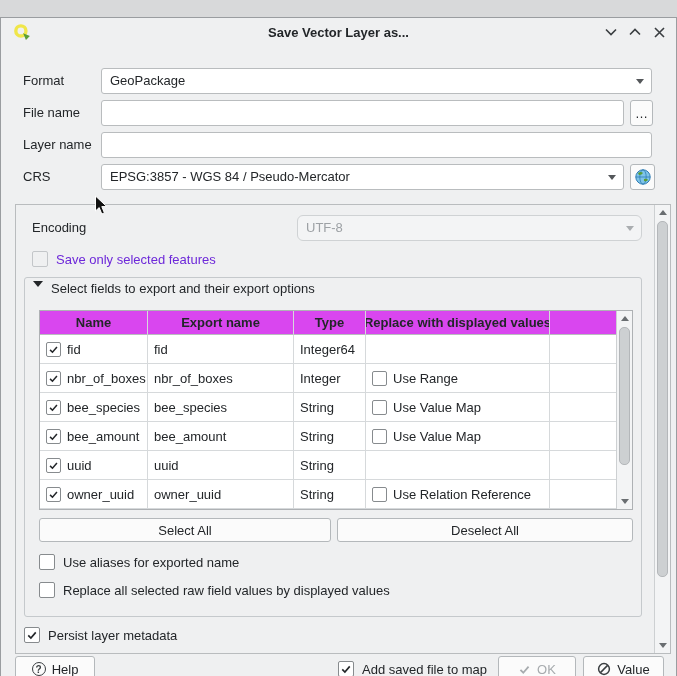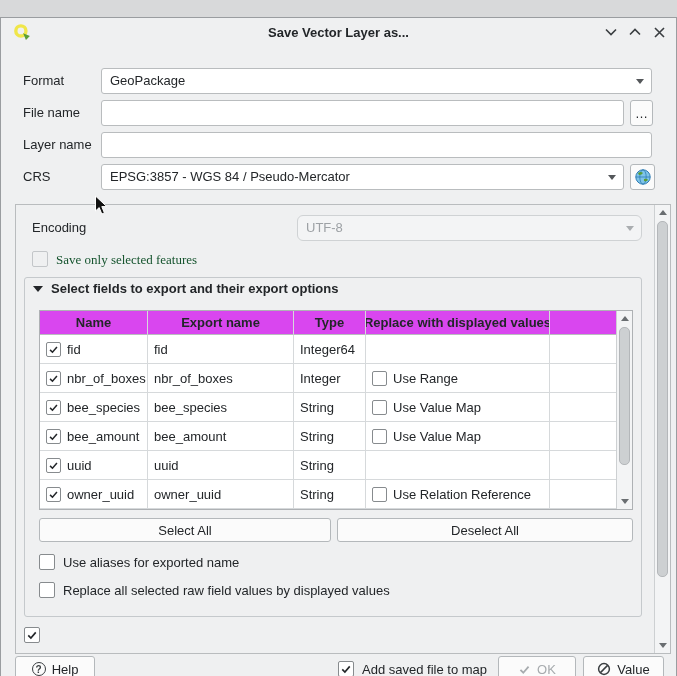--- a/index.html
+++ b/index.html
@@ -25,33 +25,33 @@
   .tinput { position:absolute; height:26px; background:#fff; border:1px solid #b9bcbe; border-radius:3px;
             padding:0 8px; font:inherit; color:#232629; }
   .btn { position:absolute; background:#fbfbfb; border:1px solid #b4b8bb; border-radius:3px;
          display:flex; align-items:center; justify-content:center; gap:6px; font:inherit; color:#232629; }
   .btn.disabled { color:#a7abae; }
 
   .cb { position:absolute; width:16px; height:16px; background:#fff; border:1px solid #878b8e; border-radius:2px;
         display:flex; align-items:center; justify-content:center; }
   .cb.disabled { background:#eff0f1; border-color:#c3c6c9; }
   .cblabel { position:absolute; line-height:16px; }
-  .cblabel.disabled { color:#14532d;font-family:Liberation Serif, serif; }
+  .cblabel.disabled { color:#6d28d9; }
 
   .scrollarea { position:absolute; left:14px; top:186px; width:656px; height:450px;
                 border:1px solid #b9bcbe; background:#eff0f1; }
 
   .sbv { position:absolute; width:16px; background:#f3f4f5; border-left:1px solid #cdd0d2; }
   .sbtn { position:absolute; left:0; width:15px; height:15px; display:flex; align-items:center; justify-content:center; }
   .tri-up { width:0;height:0;border-left:4px solid transparent;border-right:4px solid transparent;border-bottom:5px solid #6a6e71; }
   .tri-down { width:0;height:0;border-left:4px solid transparent;border-right:4px solid transparent;border-top:5px solid #6a6e71; }
   .handle { position:absolute; left:2px; width:11px; background:#cdd0d2; border:1px solid #b4b7ba; border-radius:5px; }
 
   .groupbox { position:absolute; border:1px solid #c5c9cc; border-radius:3px; }
-  .grouptitle { position:absolute; display:flex; align-items:center; gap:8px; font-weight:bold; height:16px; line-height:16px; }
+  .grouptitle { position:absolute; display:flex; align-items:flex-start; gap:8px; font-weight:normal; height:16px; line-height:16px; }
   .collapse-tri { width:0; height:0; border-left:5px solid transparent; border-right:5px solid transparent; border-top:6px solid #232629; }
 
   .tbl { position:absolute; background:#fff; border:1px solid #aeb1b4; }
   .tbl-content { position:absolute; left:0; top:0; right:16px; bottom:0; overflow:hidden; }
   .trow { display:grid; grid-template-columns:108px 146px 72px 184px 1fr; height:29px; }
   .trow.header { height:24px; background:#d946ef;font-weight:bold; }
   .tcell { border-right:1px solid #d6d9db; border-bottom:1px solid #d6d9db; display:flex; align-items:center;
            padding:0 6px; overflow:hidden; white-space:nowrap; }
   .tcell.last { border-right:none; }
   .trow.header .tcell { justify-content:center; border-bottom:1px solid #b9bcbe; }
@@ -278,20 +278,21 @@
 
       <span class="cb" style="left:14px; top:304px;"></span>
       <span class="cblabel" style="left:38px; top:305px;">Replace all selected raw field values by displayed values</span>
     </div>
 
     <span class="cb" style="left:8px; top:422px;">
       <svg viewBox="0 0 16 16" width="12" height="12">
           <path d="M3 8.5 L6.5 12 L13 4.5" fill="none" stroke="#232629" stroke-width="2.2"></path>
         </svg>
     </span>
+    <span class="cblabel" style="left:32px; top:423px;">Persist layer metadata</span>
 
     <div class="sbv" style="right:0; top:0; bottom:0;">
       <div class="sbtn" style="top:0;">
           <span class="tri-up"></span>
         </div>
       <div class="handle" style="top:16px; height:356px;"></div>
       <div class="sbtn" style="bottom:0;">
           <span class="tri-down"></span>
         </div>
     </div>

